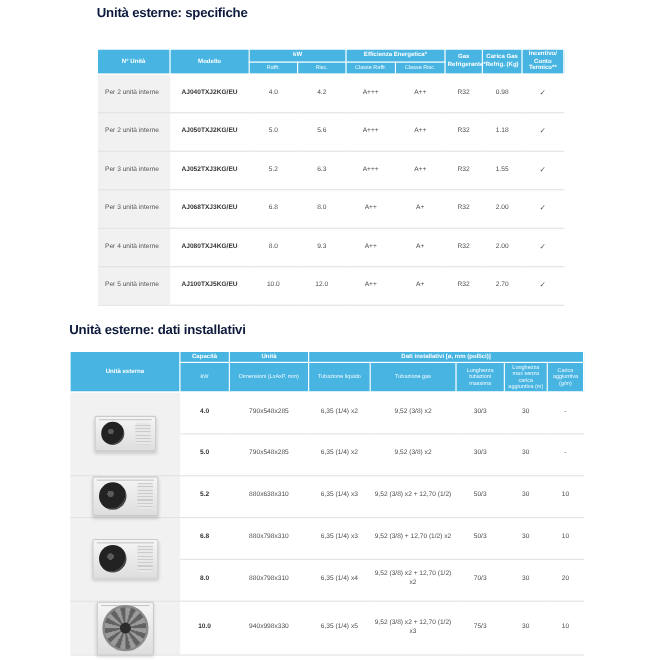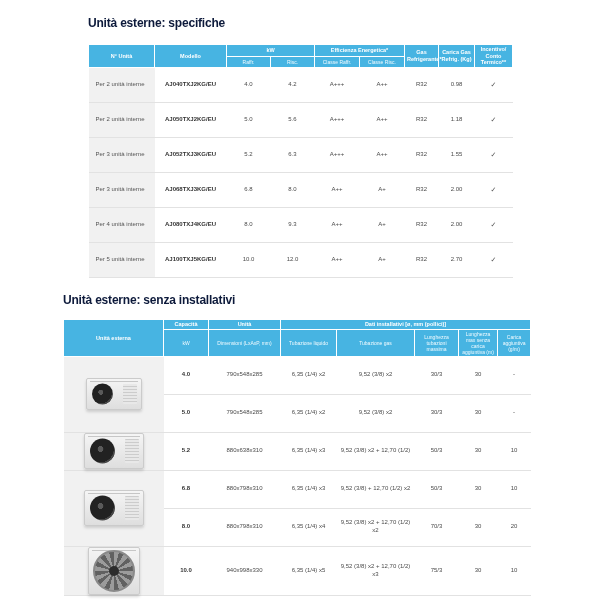--- a/index.html
+++ b/index.html
@@ -1,19 +1,19 @@
 <!DOCTYPE html>
 <html><head>
 <meta charset="utf-8">
 <style>
   html,body{margin:0;padding:0;}
   body{width:600px;height:600px;background:#ffffff;position:relative;overflow:hidden;
        font-family:"Liberation Sans", sans-serif;}
   .sec-title{position:absolute;margin:0;font-size:12px;font-weight:bold;color:#0d1a3b;letter-spacing:-0.2px;}
-  #title1{left:88px;top:16px;}
+  #title1{left:88px;top:4px;}
   #title2{left:63px;top:293px;}
 
   table{border-collapse:collapse;table-layout:fixed;position:absolute;}
   #spec-table{left:88px;top:44px;width:424px;}
   #install-table{left:63px;top:319px;width:467px;}
 
   thead th{background:#47b4e2;color:#ffffff;font-weight:bold;font-size:5.5px;line-height:1.2;
            border:1px solid #ffffff;padding:1px 2px;text-align:center;vertical-align:middle;}
   thead th.sub{font-weight:normal;color:#f2fbff;font-size:5px;}
   tbody td{font-size:6px;color:#4b4b4b;text-align:center;vertical-align:middle;
@@ -141,21 +141,21 @@
         <td>12.0</td>
         <td>A++</td>
         <td>A+</td>
         <td>R32</td>
         <td>2.70</td>
         <td class="check">✓</td>
       </tr>
     </tbody>
 </table>
 
-<h2 id="title2" class="sec-title">Unità esterne: senza installativi</h2>
+<h2 id="title2" class="sec-title">Unità esterne: dati installativi</h2>
 
 <table id="install-table">
   <colgroup>
     <col style="width:100px">
       <col style="width:45px">
       <col style="width:72px">
       <col style="width:56px">
     <col style="width:78px">
       <col style="width:44px">
       <col style="width:39px">

